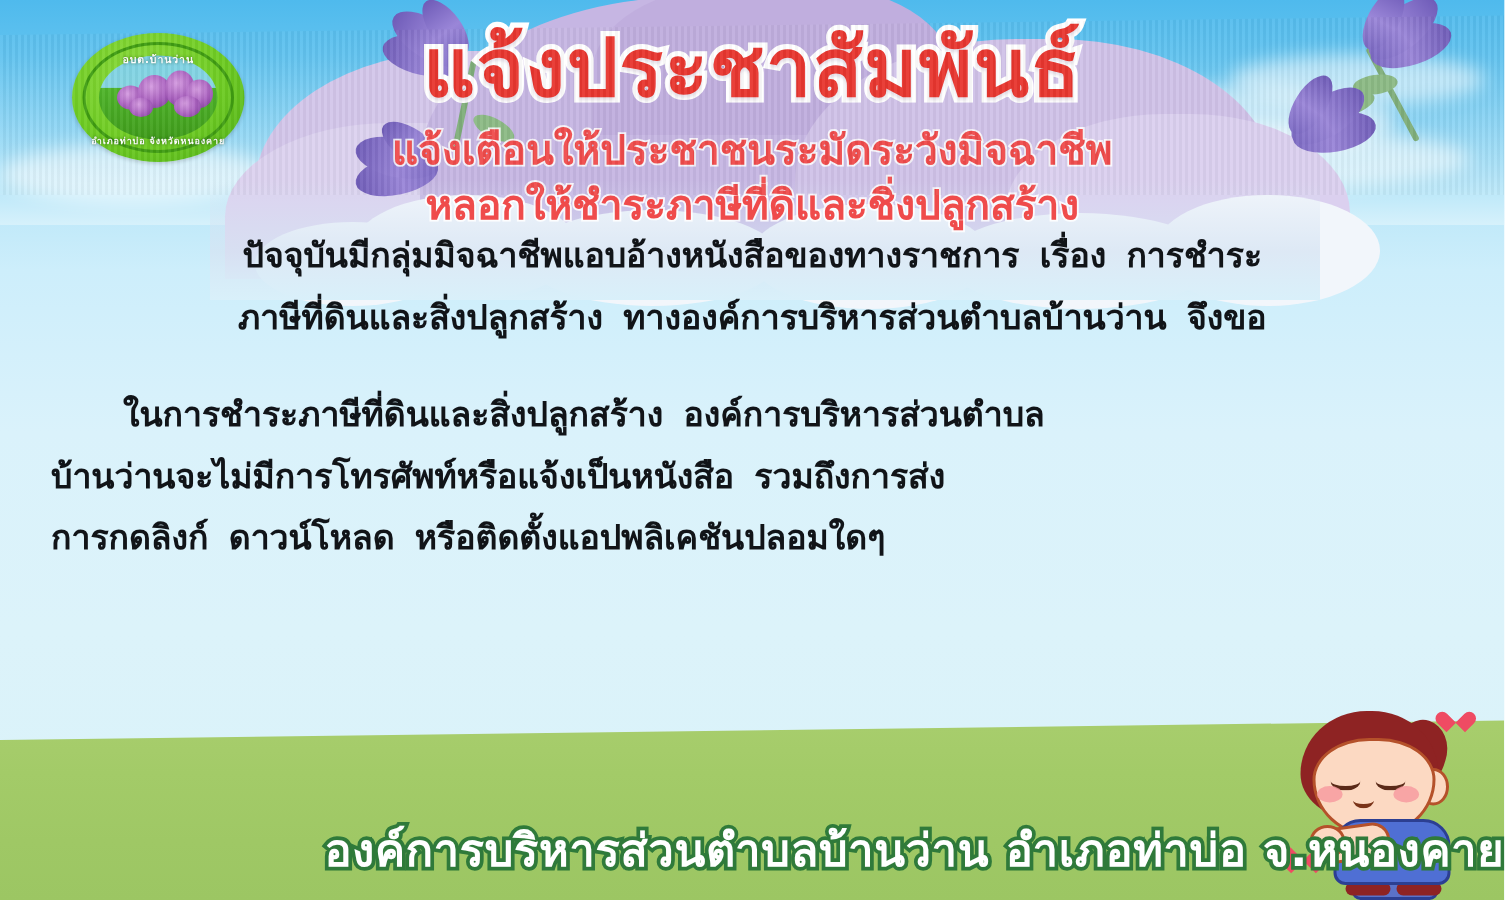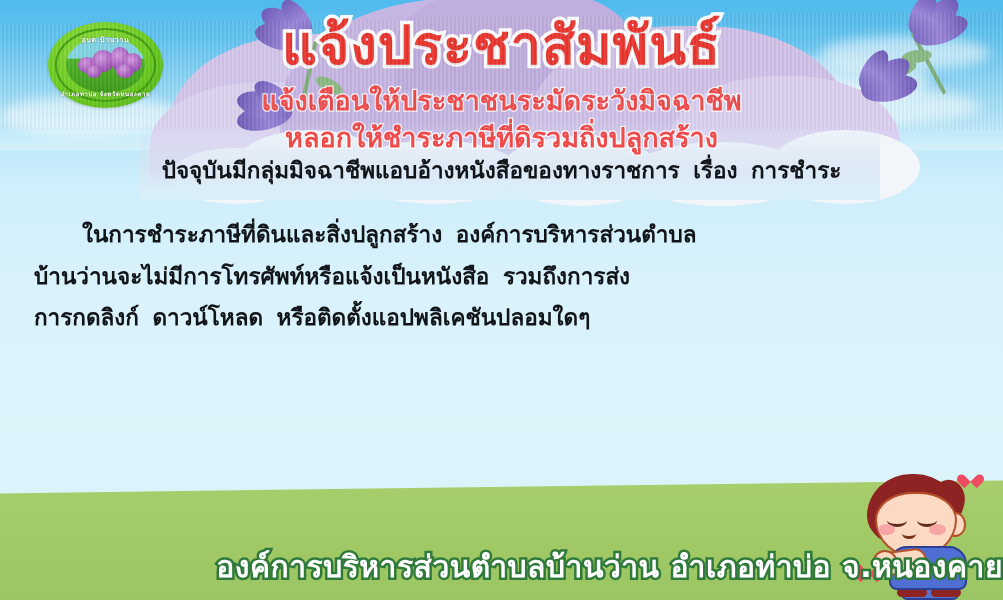--- a/index.html
+++ b/index.html
@@ -331,27 +331,28 @@
     <div class="logo-arc-top">อบต.บ้านว่าน</div>
     <div class="logo-arc-bot">อำเภอท่าบ่อ จังหวัดหนองคาย</div>
   </div>
 
   <div class="title-wrap">
     <span class="main-title">แจ้งประชาสัมพันธ์</span>
   </div>
 
   <div class="subtitle-wrap">
     <div class="subtitle">แจ้งเตือนให้ประชาชนระมัดระวังมิจฉาชีพ</div>
-    <div class="subtitle">หลอกให้ชำระภาษีที่ดิรวมถิ่งปลูกสร้าง</div>
+    <div class="subtitle">หลอกให้ชำระภาษีที่ดิและชิ่งปลูกสร้าง</div>
   </div>
 
   <div class="body-copy">
 
     <div>
       <p class="para center-para">ปัจจุบันมีกลุ่มมิจฉาชีพแอบอ้างหนังสือของทางราชการ เรื่อง การชำระ</p>
+      <p class="para center-para">ภาษีที่ดินและสิ่งปลูกสร้าง ทางองค์การบริหารส่วนตำบลบ้านว่าน จึงขอ</p>
     </div>
 
     <div class="para-gap"></div>
 
     <div>
       <p class="para indent">ในการชำระภาษีที่ดินและสิ่งปลูกสร้าง องค์การบริหารส่วนตำบล</p>
       <p class="para">บ้านว่านจะไม่มีการโทรศัพท์หรือแจ้งเป็นหนังสือ รวมถึงการส่ง</p>
       <p class="para">การกดลิงก์ ดาวน์โหลด หรือติดตั้งแอปพลิเคชันปลอมใดๆ</p>
     </div>
 

